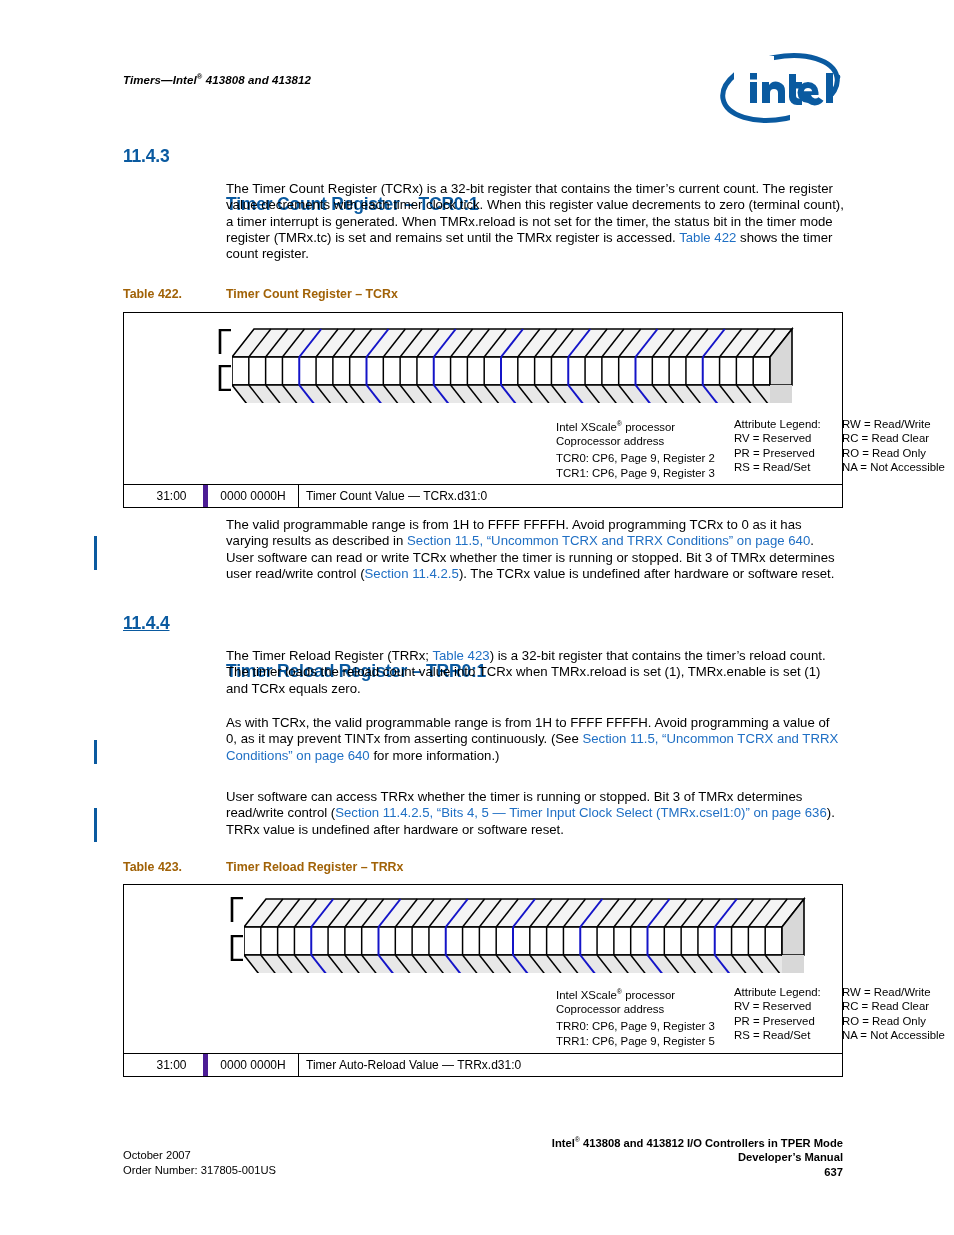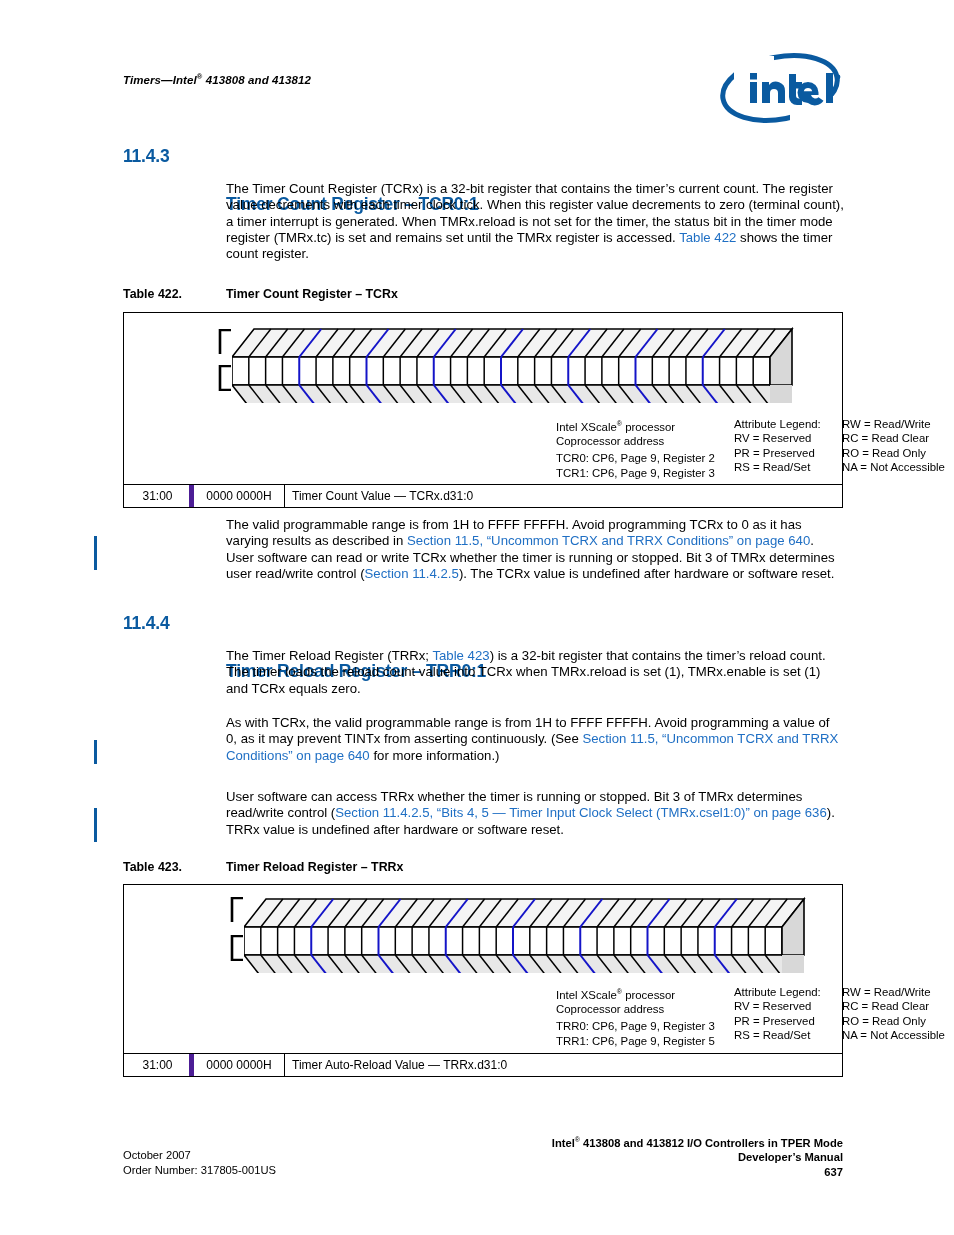--- a/index.html
+++ b/index.html
@@ -68,21 +68,21 @@
     color: #000000;
   }
   .lnk { color: #1f6fc4; }
 
   
   .tbl-caption {
     position: absolute;
     left: 123px;
     font-size: 12.4px;
     font-weight: bold;
-    color: #000000;
+    color: #a16207;
     white-space: nowrap;
   }
   .tbl-caption .cap-num { position: absolute; left: 0; }
   .tbl-caption .cap-title { position: absolute; left: 103px; }
 
   
   .change-bar {
     position: absolute;
     left: 94px;
     width: 3px;
@@ -133,21 +133,21 @@
 
   
   .row-sep {
     position: absolute;
     left: 0;
     width: 100%;
     border-top: 1px solid #000000;
   }
   .datarow {
     position: absolute;
-    left: 2px;
+    left: 16px;
     width: 100%;
     height: 22px;
     box-sizing: border-box;
   }
   .datarow .cell {
     position: absolute;
     top: 0;
     height: 22px;
     line-height: 22px;
     font-size: 12px;
@@ -379,21 +379,21 @@
       <div class="cell cell-bits">31:00</div>
       <div class="cell cell-reset">0000 0000H</div>
       <div class="cell cell-desc">Timer Count Value — TCRx.d31:0</div>
     </div>
   </div>
 
   <div class="change-bar" style="top:536px; height:34px;"></div>
 
   <div class="para" id="p-post" style="top:517px;"><span>The valid programmable range is from 1H to FFFF FFFFH. Avoid programming TCRx to 0 as it has varying results as described in </span><span class="lnk">Section 11.5, “Uncommon TCRX and TRRX Conditions” on page 640</span><span>. User software can read or write TCRx whether the timer is running or stopped. Bit 3 of TMRx determines user read/write control (</span><span class="lnk">Section 11.4.2.5</span><span>). The TCRx value is undefined after hardware or software reset.</span></div>
 
-  <div class="sec-head sec-num" style="top:613px;">11.4.4</div>
+  <div class="sec-head sec-num" style="top:613px;text-decoration:underline;">11.4.4</div>
   <div class="sec-head sec-title" style="top:613px;">Timer Reload Register – TRR0:1</div>
 
   <div class="para" id="p-1144-0" style="top:648px;"><span>The Timer Reload Register (TRRx; </span><span class="lnk">Table 423</span><span>) is a 32-bit register that contains the timer’s reload count. The timer loads the reload count value into TCRx when TMRx.reload is set (1), TMRx.enable is set (1) and TCRx equals zero.</span></div>
 
   <div class="change-bar" style="top:740px; height:24px;"></div>
   <div class="para" id="p-1144-1" style="top:715px;"><span>As with TCRx, the valid programmable range is from 1H to FFFF FFFFH. Avoid programming a value of 0, as it may prevent TINTx from asserting continuously. (See </span><span class="lnk">Section 11.5, “Uncommon TCRX and TRRX Conditions” on page 640</span><span> for more information.)</span></div>
 
   <div class="change-bar" style="top:808px; height:34px;"></div>
   <div class="para" id="p-1144-2" style="top:789px;"><span>User software can access TRRx whether the timer is running or stopped. Bit 3 of TMRx determines read/write control (</span><span class="lnk">Section 11.4.2.5, “Bits 4, 5 — Timer Input Clock Select (TMRx.csel1:0)” on page 636</span><span>). TRRx value is undefined after hardware or software reset.</span></div>
 

